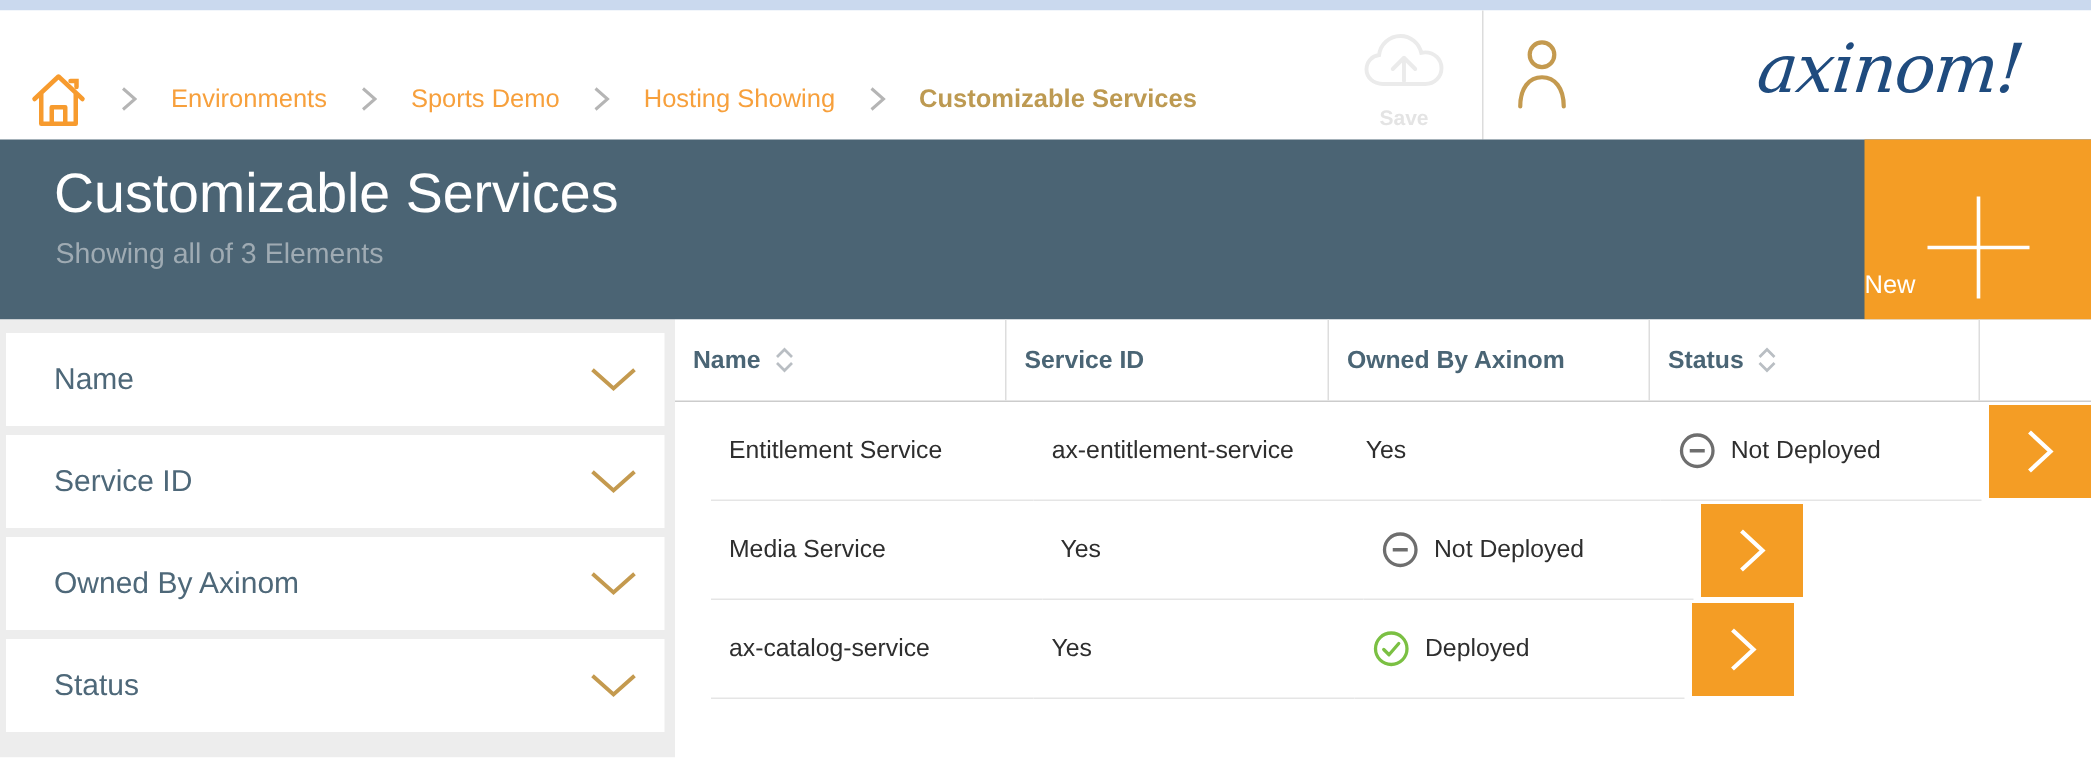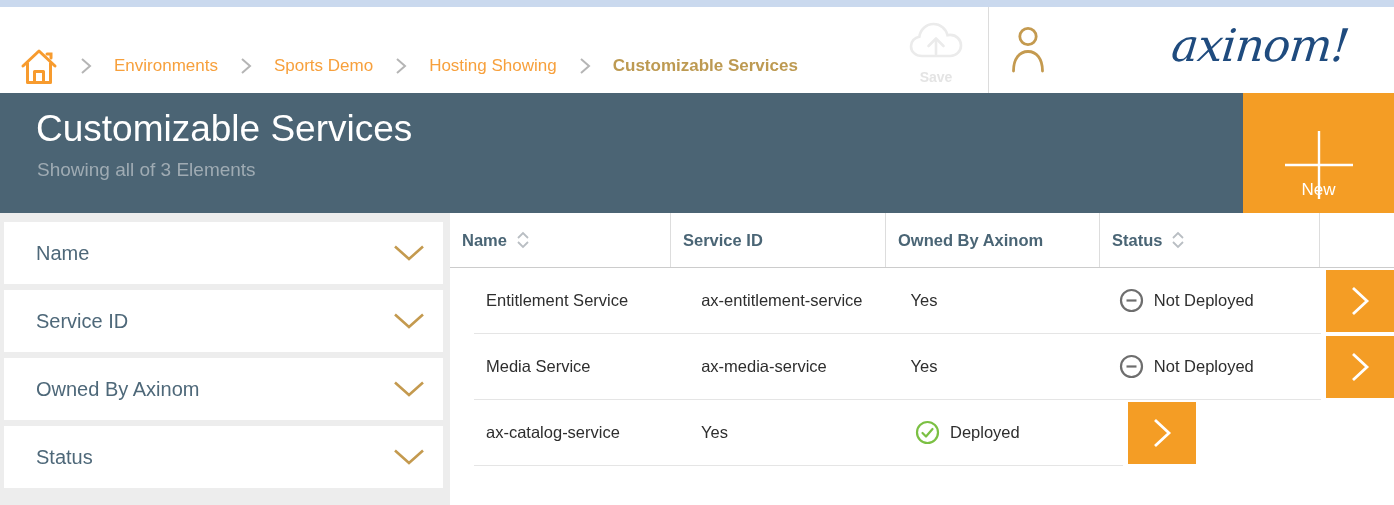--- a/index.html
+++ b/index.html
@@ -23,21 +23,21 @@
   .topbar-divider { position:absolute; left:988px; top:0; width:1px; height:86px; background:#dcdcdc; }
   .user-btn { position:absolute; left:1011px; top:19px; cursor:pointer; }
   .logo { position:absolute; right:46px; top:12px; font-family:"DejaVu Serif", serif;
           font-style:italic; font-size:45px; color:#1f4b7e; transform:skewX(-6deg); letter-spacing:-1px; }
   
   .page-header { position:absolute; top:93px; left:0; width:1394px; height:120px; background:#4b6474; }
   .page-title { position:absolute; left:36px; top:15px; font-size:37px; color:#ffffff; }
   .page-subtitle { position:absolute; left:37px; top:66px; font-size:19px; color:#9fabb3; }
   .new-button { position:absolute; right:0; top:0; width:151px; height:120px; background:#f49d25; cursor:pointer; }
   .new-plus { position:absolute; left:50%; top:36px; transform:translateX(-50%); }
-  .new-label { position:absolute; left:0; right:0; bottom:13px; text-align:center; font-size:17px; color:#ffffff; }
+  .new-label { position:absolute; left:0; right:0; bottom:13px; text-align:left; font-size:17px; color:#ffffff; }
   
   .content { position:absolute; top:213px; left:0; width:1394px; height:292px; }
   .sidebar { position:absolute; left:0; top:0; width:450px; height:292px; background:#ededed; padding-top:9px; }
   .filter-card { width:439px; height:62px; margin:0 0 6px 4px; background:#ffffff;
                  display:flex; align-items:center; position:relative; cursor:pointer; }
   .filter-label { margin-left:32px; font-size:20px; color:#4e6879; }
   .filter-chevron { position:absolute; right:18px; top:50%; transform:translateY(-50%); }
   .main { position:absolute; left:450px; top:0; width:944px; height:292px; background:#ffffff; }
   .thead { display:flex; height:55px; border-bottom:1px solid #cccccc; }
   .th { display:flex; align-items:center; gap:9px; padding-left:12px; border-right:1px solid #dddddd;
@@ -219,21 +219,20 @@
             <svg width="22" height="32" viewBox="0 0 22 32" fill="none" stroke="#ffffff" stroke-width="2.8">
               <polyline points="4,3 18,16 4,29"></polyline>
             </svg>
           </span>
         </div>
       </div>
     </div>
 
     <div class="trow">
       <div class="td c1">Media Service</div>
-      <div class="td c2">ax-media-service</div>
       <div class="td c3">Yes</div>
       <div class="td c4 status">
         <span>
           <svg width="25" height="25" viewBox="0 0 25 25" fill="none" stroke="#6e6e6e" stroke-width="2.2">
             <circle cx="12.5" cy="12.5" r="10.5"></circle>
               <line x1="7.5" y1="12.5" x2="17.5" y2="12.5"></line>
           </svg>
         </span>
         <span>Not Deployed</span>
       </div>

